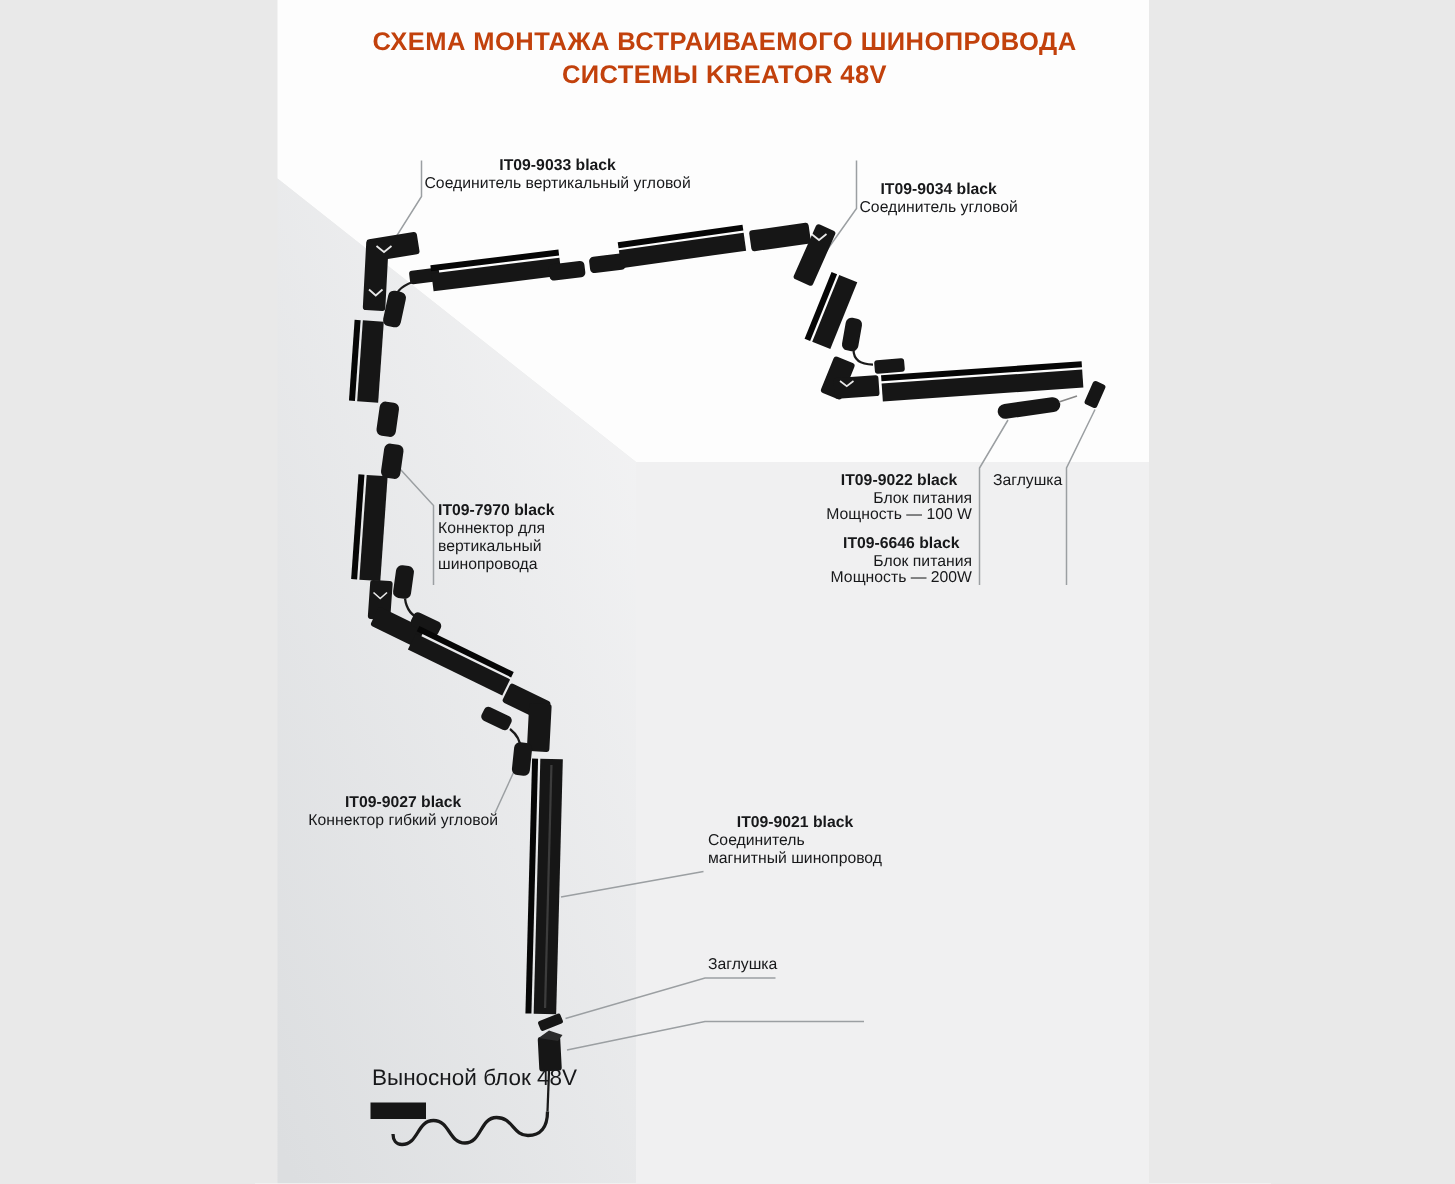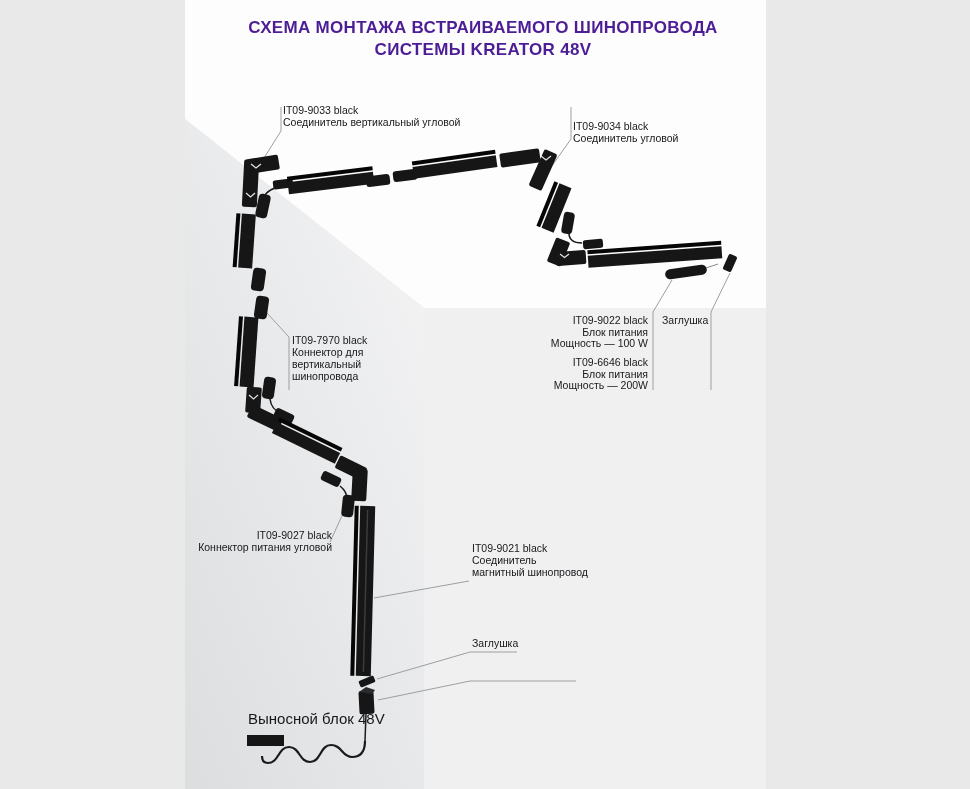--- a/index.html
+++ b/index.html
@@ -1,22 +1,22 @@
 <!DOCTYPE html>
 <html><head>
 <meta charset="utf-8">
 <style>
   html,body{margin:0;padding:0;}
   #page{position:relative;width:970px;height:789px;overflow:hidden;
         font-family:"Liberation Sans",sans-serif;background:#e9e9e9;}
   #scene{position:absolute;left:0;top:0;}
   .title{position:absolute;left:185px;top:17px;width:596px;text-align:center;
-         font-weight:700;font-size:17px;line-height:22px;letter-spacing:.3px;color:#4c1d95;}
+         font-weight:700;font-size:17px;line-height:22px;letter-spacing:.3px;color:#c2410c;}
   .lbl{position:absolute;font-size:10.5px;line-height:11.5px;color:#17181a;white-space:nowrap;}
-  .lbl .code{font-weight:400;}
+  .lbl .code{font-weight:700;text-align:center;}
   .lbl.r{text-align:right;}
   .lbl div{pointer-events:none;}
 </style>
 </head>
 <body>
 
 <div id="page">
 
   <svg id="scene" width="970" height="789" viewBox="0 0 970 789">
     <defs>
@@ -170,21 +170,21 @@
     <div>Блок питания</div>
     <div>Мощность — 200W</div>
   </div>
 
   <div class="lbl" style="left:662px;top:315px;">
     <div>Заглушка</div>
   </div>
 
   <div class="lbl r" style="right:638px;top:530px;">
     <div class="code">IT09-9027 black</div>
-    <div>Коннектор питания угловой</div>
+    <div>Коннектор гибкий угловой</div>
   </div>
 
   <div class="lbl" style="left:472px;top:542px;line-height:12px;">
     <div class="code">IT09-9021 black</div>
     <div>Соединитель</div>
     <div>магнитный шинопровод</div>
   </div>
 
   <div class="lbl" style="left:472px;top:638px;">
     <div>Заглушка</div>

